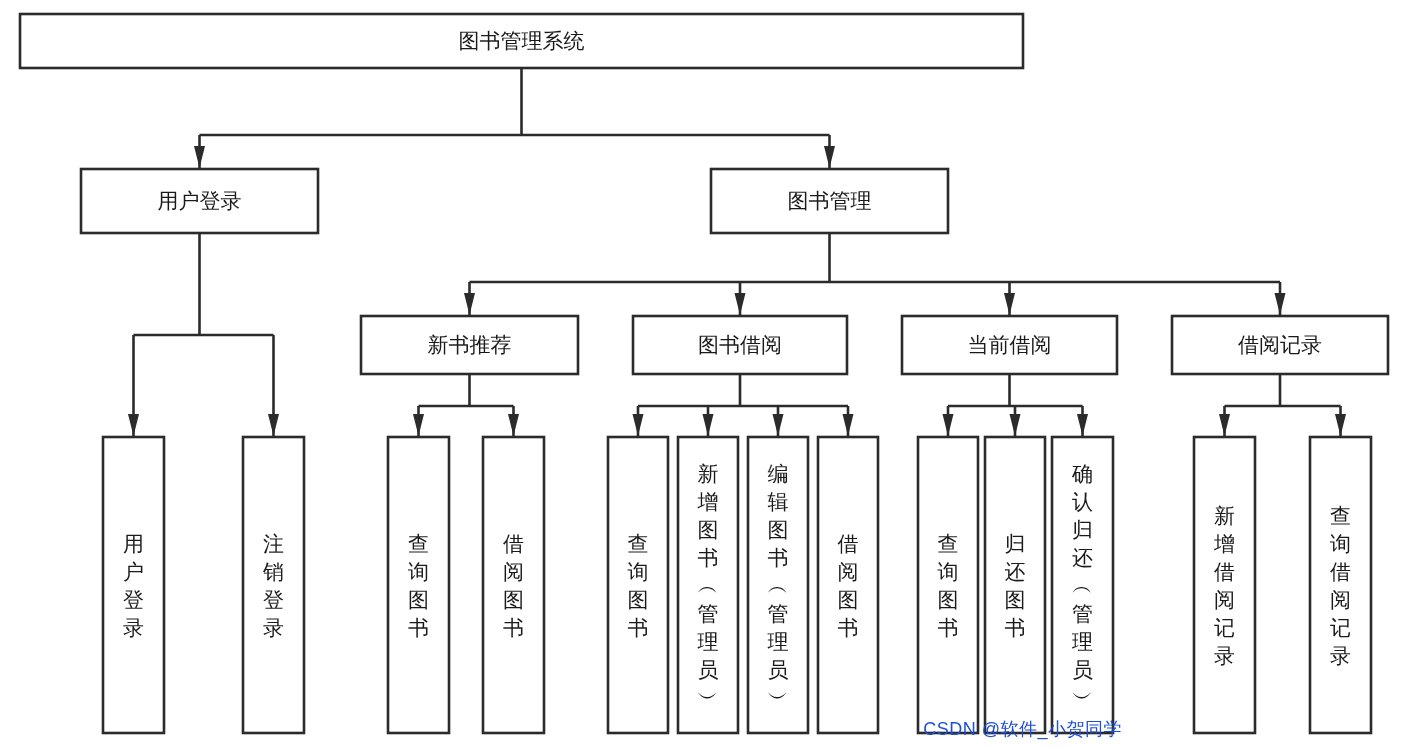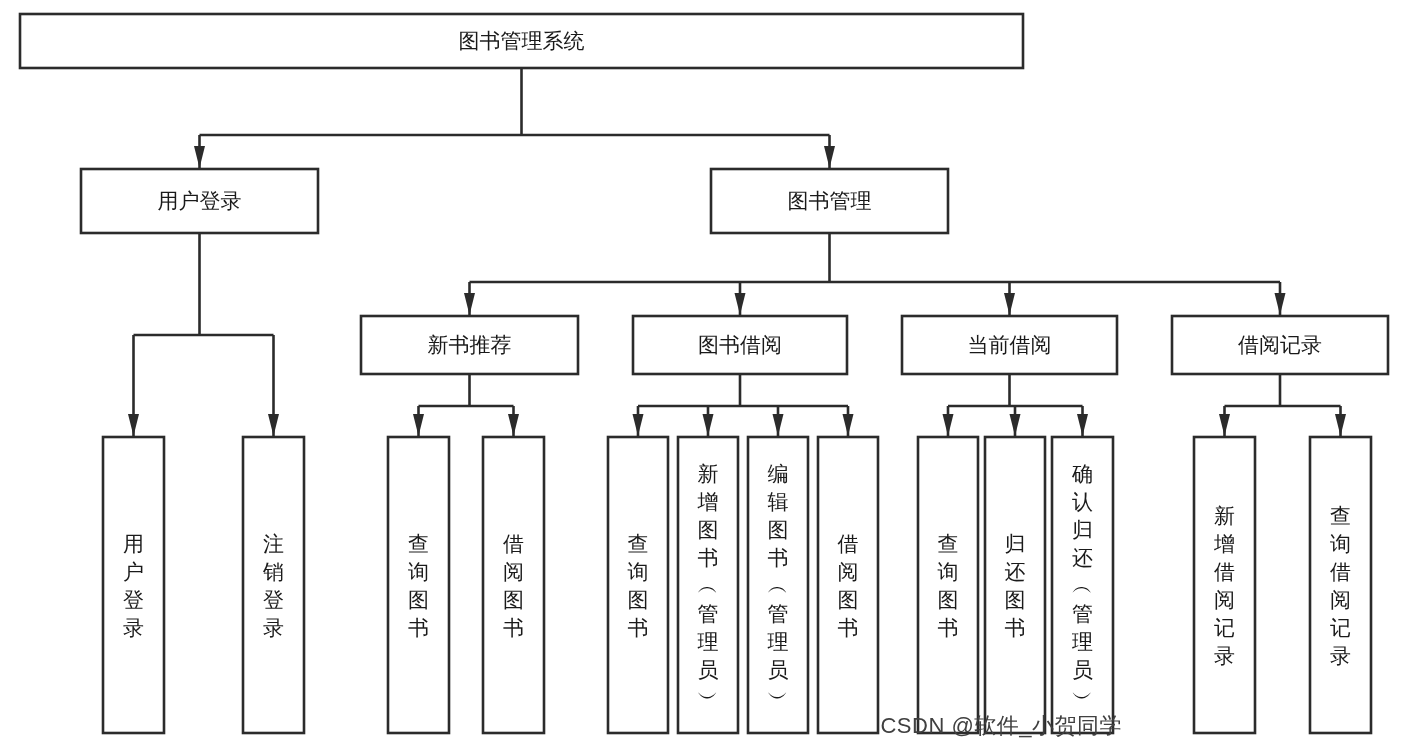--- a/index.html
+++ b/index.html
@@ -50,22 +50,22 @@
     font-family: "Liberation Sans", "DejaVu Sans", sans-serif;
     fill: #1a1a1a;
     font-size: 21px;
     text-anchor: middle;
   }
   .watermark {
     position: absolute;
     right: 12px;
     bottom: 6px;
     font-family: "Liberation Sans", "DejaVu Sans", sans-serif;
-    font-size: 22px;
-    color: #404040;
+    font-size: 18px;
+    color: #1d4ed8;
     letter-spacing: 0.5px;
     white-space: nowrap;
     pointer-events: none;
   }
 </style>
 </head>
 <body>
 
 <div id="diagram-root">
   <svg id="flowchart" viewBox="0 0 1405 747">

